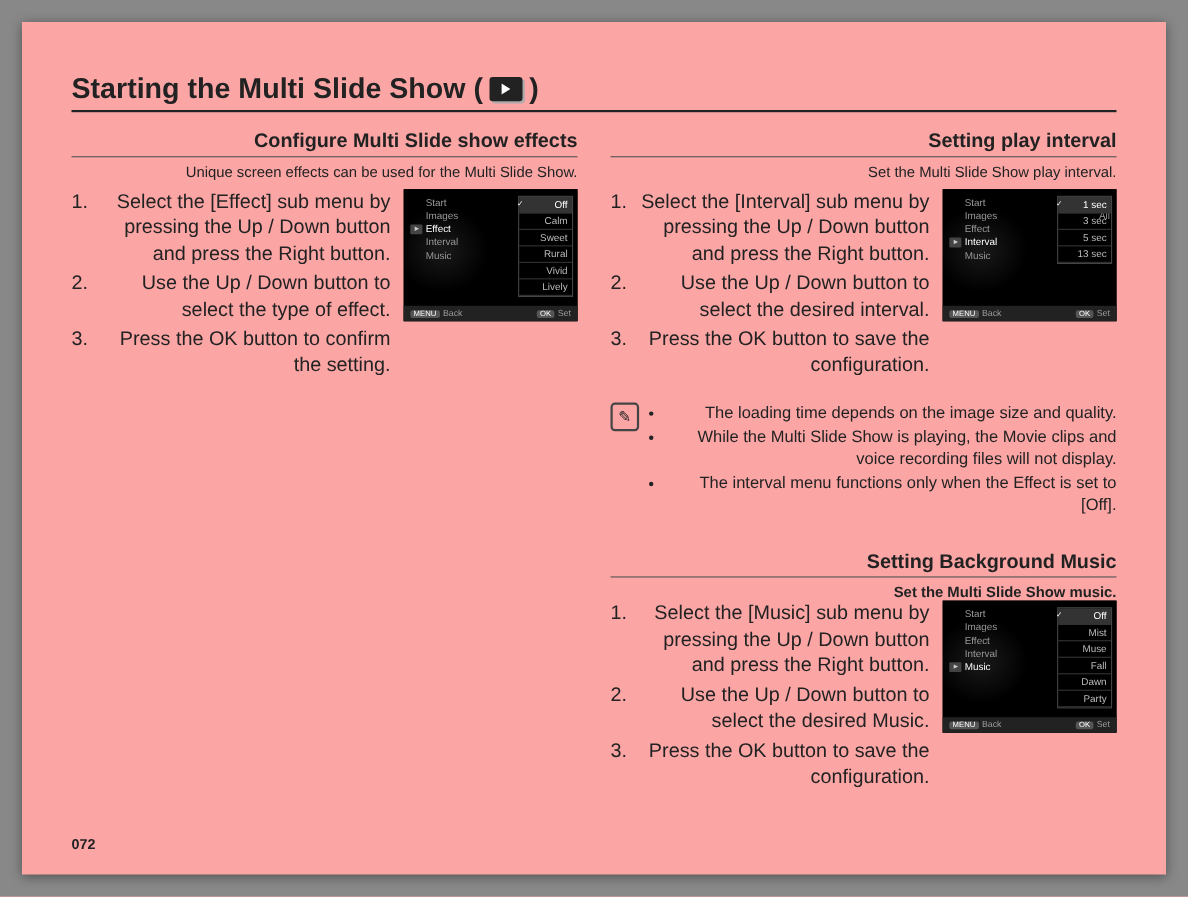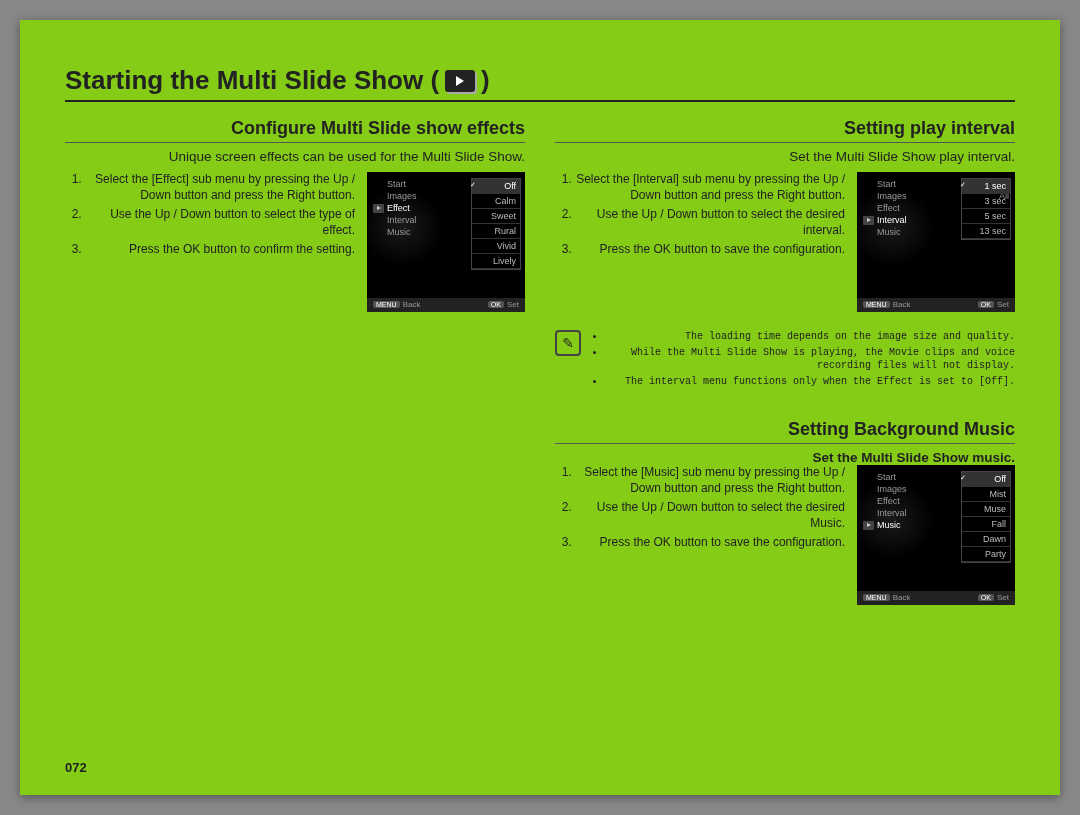--- a/index.html
+++ b/index.html
@@ -8,21 +8,21 @@
     background: #888;
     font-family: Arial, Helvetica, sans-serif;
     color: #222;
     display: flex;
     justify-content: center;
     padding: 20px 0;
   }
   .page {
     width: 1040px;
     height: 775px;
-    background: #84cc16;
+    background: #fca5a5;
     box-shadow: 0 2px 10px rgba(0,0,0,0.4);
     padding: 45px 45px 20px 45px;
     position: relative;
   }
   .title {
     font-size: 26px;
     font-weight: bold;
     border-bottom: 2px solid #222;
     padding-bottom: 4px;
     margin: 0 0 14px 0;
@@ -50,42 +50,42 @@
     text-align: right;
   }
   .col { flex:1; }
   .subhead {
     font-size: 18px;
     margin: 2px 0 6px 0;
     border-bottom: 1px solid #555;
     padding-bottom: 3px;
   }
   p.intro { margin: 6px 0 8px 0; font-size: 13.5px; }
-  ol { margin: 0; padding-left: 20px; font-size: 12px; }
+  ol { margin: 0; padding-left: 20px; font-size: 18px; }
   ol li { margin-bottom: 4px; line-height: 1.3; }
   .step-block { display:flex; gap:12px; align-items:flex-start; }
   .step-block ol { flex:1; }
 
   .note-row { display:flex; gap:10px; margin-top:18px; align-items:flex-start; }
   .note-icon {
     width:26px;height:26px;border:2px solid #444;border-radius:4px;
     display:flex;align-items:center;justify-content:center;
     flex-shrink:0; font-size:14px;
   }
-  .note-list { margin:0; padding-left:14px; font-size:10px;font-family:Liberation Mono, monospace; }
+  .note-list { margin:0; padding-left:14px; font-size:15px; }
   .note-list li { margin-bottom:3px; line-height:1.3; }
 
   .section3 { margin-top:28px; }
   .bold-intro { font-weight:bold; font-size:13.5px; margin:0 0; }
 
   .page-num { position:absolute; bottom:20px; left:45px; font-weight:bold; font-size:13px; }
 
   
   .thumb {
-    width:158px; height:140px; background:#000; color:#ccc;
+    width:158px; height:120px; background:#000; color:#ccc;
     font-size:9px; position:relative; flex-shrink:0;
     padding:6px 4px 14px 4px;
     background-image: radial-gradient(ellipse 60px 55px at 35px 55px, #1a1a1a 0%, #000 70%);
   }
   .thumb .menurow { display:flex; justify-content:space-between; padding:1px 2px; color:#999; }
   .thumb .menurow.sel { color:#fff; }
   .thumb .menurow .left { display:flex; gap:3px; align-items:center; }
   .thumb .opts {
     position:absolute; right:4px; top:6px; width:50px;
     border:1px solid #444;

